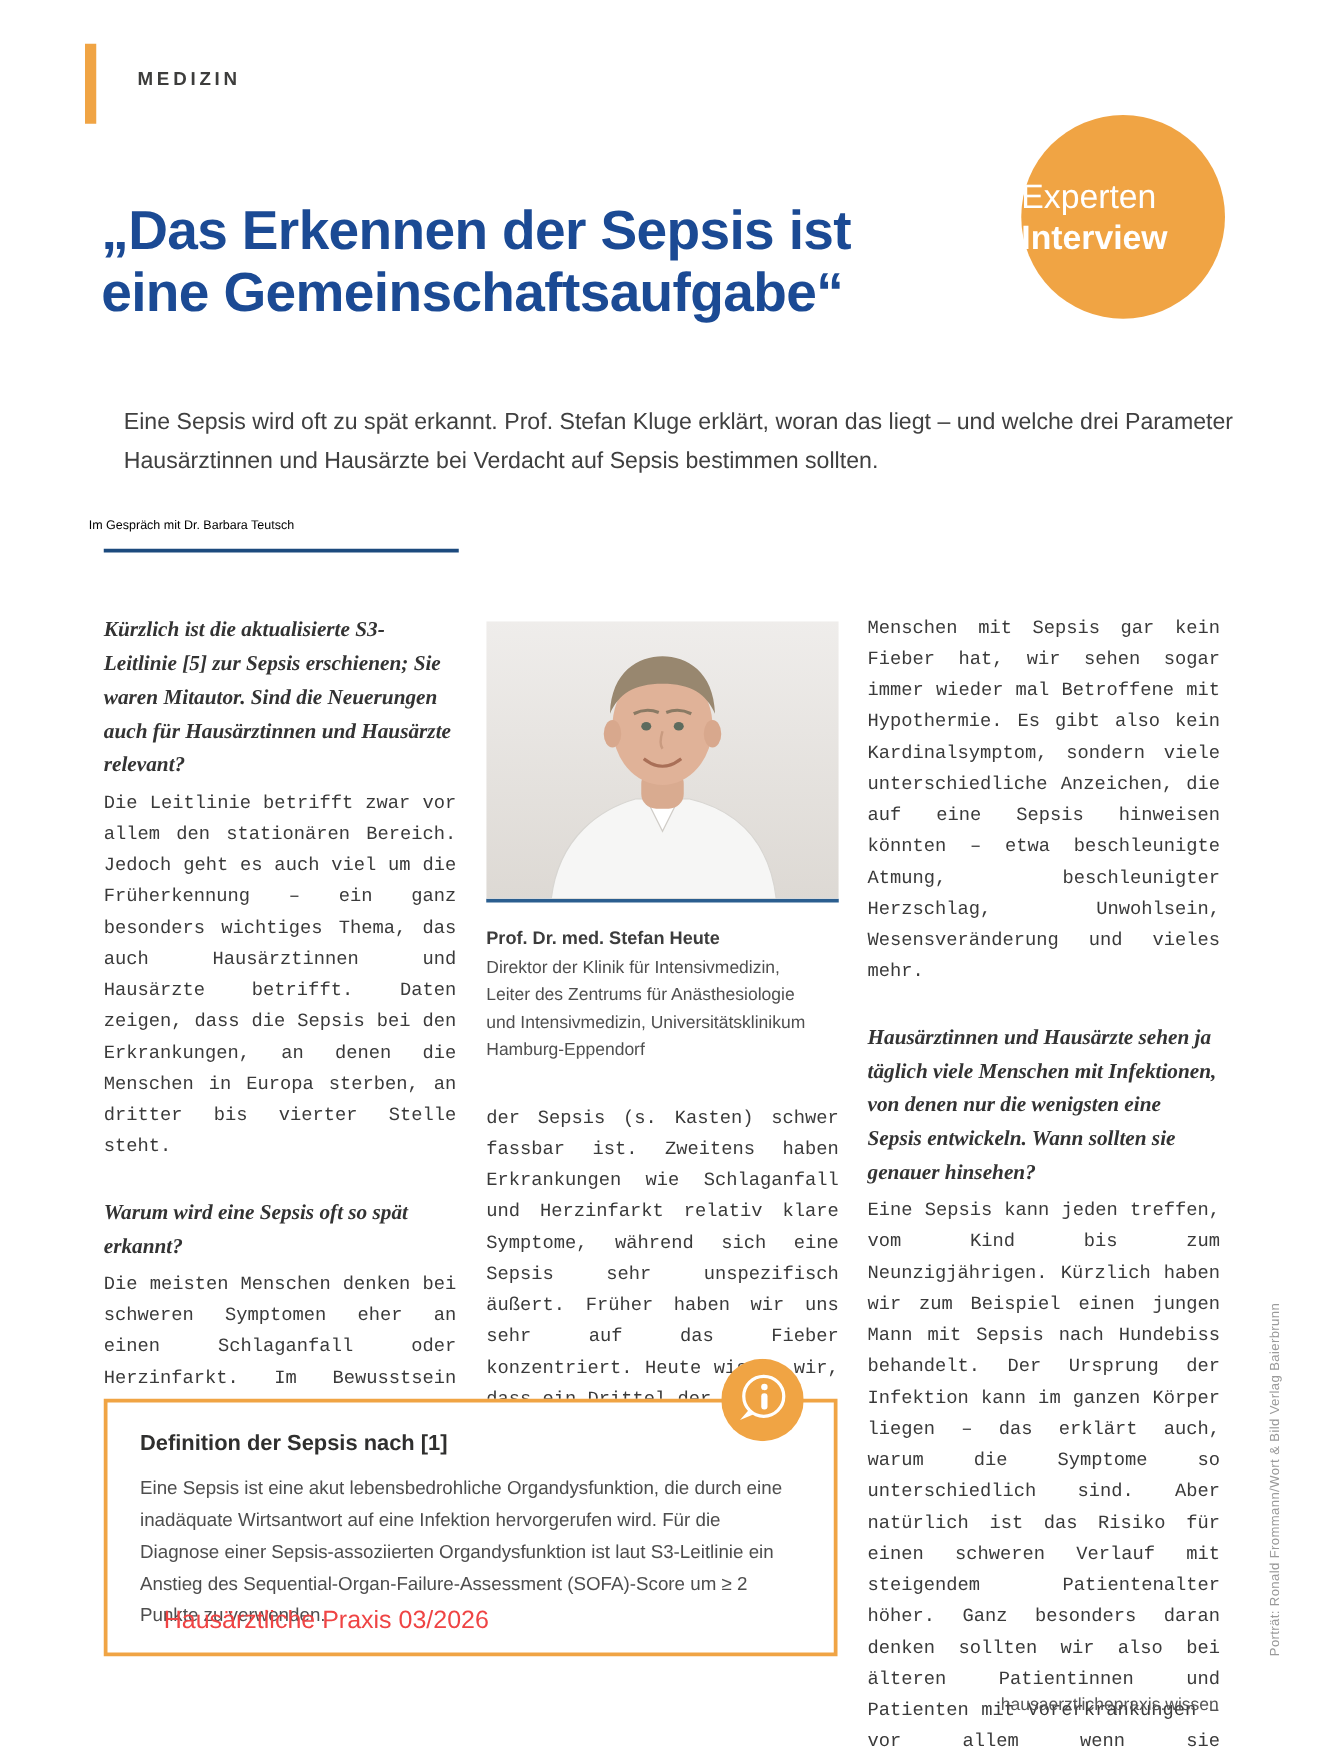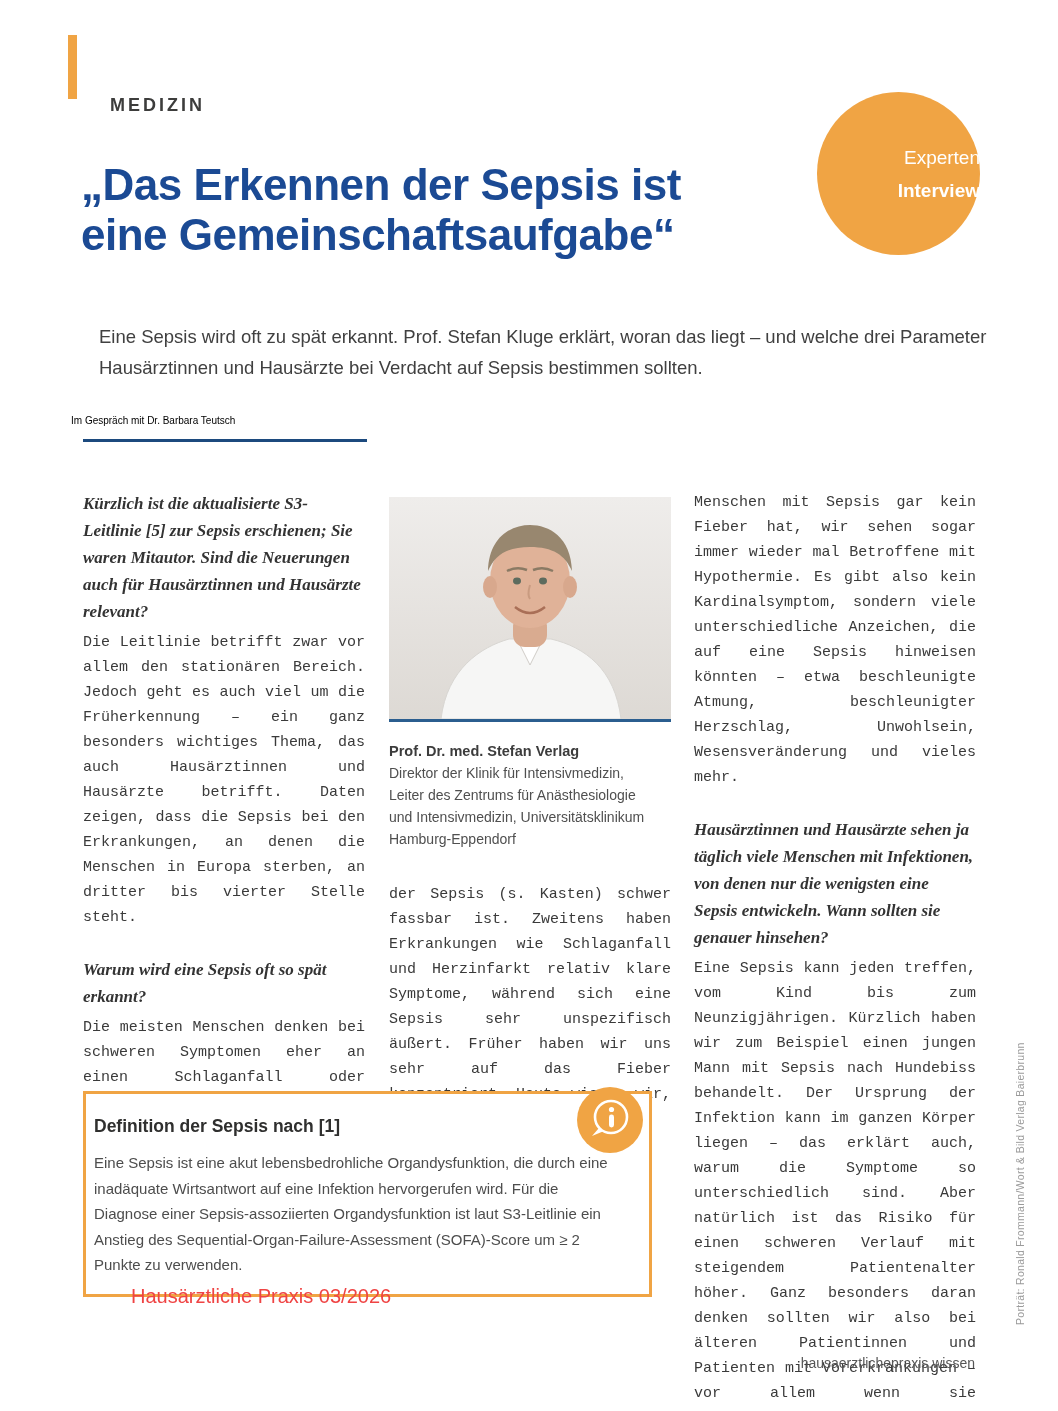--- a/index.html
+++ b/index.html
@@ -2,26 +2,26 @@
 <html lang="de" style="--accent-orange: #F0A444; --title-blue: #1B4A94; --line-blue: #2B5E8F;"><head>
 <meta charset="utf-8">
 <style>
   html, body { margin:0; padding:0; background:#ffffff; }
   .page {
     position:relative; width:1058px; height:1411px; background:#ffffff;
     overflow:hidden; font-family:"Liberation Sans", sans-serif; color:#383838;
   }
   
   .section-tab { position:absolute; left:68px; top:35px; width:9px; height:64px; background:var(--accent-orange); }
-  .section-label { position:absolute; left:110px; top:55px; font-size:18px; font-weight:bold; letter-spacing:3px; color:#3d3d3c;margin-top:40px; }
+  .section-label { position:absolute; left:110px; top:55px; font-size:15px; font-weight:bold; letter-spacing:3px; color:#3d3d3c; }
   
   .badge {
     position:absolute; left:817px; top:92px; width:163px; height:163px; border-radius:50%;
     background:var(--accent-orange); color:#ffffff; display:flex; flex-direction:column;
-    align-items:flex-end; justify-content:center; line-height:33px; font-size:19px;
+    align-items:flex-start; justify-content:center; line-height:33px; font-size:27px;
   }
   .badge .b1 { font-weight:300; }
   .badge .b2 { font-weight:bold; }
   
   .headline {
     position:absolute; left:81px; top:160px; width:740px;
     font-size:44px; line-height:50px; font-weight:bold; color:var(--title-blue); letter-spacing:-0.5px;
   }
   .headline span { display:block; }
   
@@ -39,22 +39,22 @@
   
   .photo-wrap { width:282px; border-bottom:3px solid var(--line-blue); font-size:0; }
   .photo-wrap svg { display:block; }
   .caption-name { margin-top:18px; font-family:"Liberation Sans", sans-serif; font-weight:bold; font-size:14.5px; line-height:22px; color:#3c3c3c; }
   .caption-text { width:256px; font-family:"Liberation Sans", sans-serif; font-size:14px; line-height:22px; color:#4f4f4f; margin:0; }
   #col2 .p { margin-top:32px; }
   #col3 .p + .q { margin-top:26px; }
   #col3 .q + .p { margin-top:0; }
   
   .def-box {
-    position:absolute; left:83px; top:1091px; width:529px;
-    border:3px solid var(--accent-orange); padding:22px 26px 16px 8px; background:#ffffff;
+    position:absolute; left:83px; top:1119px; width:529px;
+    border:3px solid var(--accent-orange); padding:22px 26px 16px 26px; background:#ffffff;
   }
   .def-title { font-size:17.5px; font-weight:bold; color:#2f2f2e; margin:0 0 13px 0; }
   .def-body { font-size:15px; line-height:25.5px; color:#4d4d4d; margin:0; }
   .info-icon { position:absolute; left:577px; top:1087px; width:66px; height:66px; }
   
   .page-num { position:absolute; left:83px; top:1412px; font-size:17px; color:#15803d; }
   .journal { position:absolute; left:131px; top:1285px; font-size:20px; color:#ef4444; }
   .website { position:absolute; right:83px; top:1355px; font-size:14px; color:#565656; }
   
   .credit {
@@ -117,21 +117,21 @@
 
         <path d="M118 74 q10 -5 20 -1" stroke="#8a7a64" stroke-width="2.5" fill="none"></path>
         <path d="M144 73 q10 -4 20 1" stroke="#8a7a64" stroke-width="2.5" fill="none"></path>
         <ellipse cx="128" cy="84" rx="4" ry="3.4" fill="#5d6b5e"></ellipse>
         <ellipse cx="154" cy="84" rx="4" ry="3.4" fill="#5d6b5e"></ellipse>
 
         <path d="M141 88 q-3 10 0 14" stroke="#c99b80" stroke-width="2" fill="none"></path>
         <path d="M126 110 q15 12 30 0" stroke="#a96f57" stroke-width="2.5" fill="none"></path>
       </svg>
     </div>
-    <div class="caption-name">Prof. Dr. med. Stefan Verlag</div>
+    <div class="caption-name">Prof. Dr. med. Stefan Heute</div>
     <p class="caption-text">Direktor der Klinik für Intensivmedizin, Leiter des Zentrums für Anästhesiologie und Intensivmedizin, Universitätsklinikum Hamburg-Eppendorf</p>
     <p class="p">der Sepsis (s. Kasten) schwer fassbar ist. Zweitens haben Erkrankungen wie Schlaganfall und Herzinfarkt relativ klare Symptome, während sich eine Sepsis sehr unspezifisch äußert. Früher haben wir uns sehr auf das Fieber konzentriert. Heute wissen wir, dass ein Drittel der</p>
   </div>
 
   <div class="col" id="col3">
     <p class="p">Menschen mit Sepsis gar kein Fieber hat, wir sehen sogar immer wieder mal Betroffene mit Hypothermie. Es gibt also kein Kardinalsymptom, sondern viele unterschiedliche Anzeichen, die auf eine Sepsis hinweisen könnten – etwa beschleunigte Atmung, beschleunigter Herzschlag, Unwohlsein, Wesensveränderung und vieles mehr.</p>
     <p class="q">Hausärztinnen und Hausärzte sehen ja täglich viele Menschen mit Infektionen, von denen nur die wenigsten eine Sepsis entwickeln. Wann sollten sie genauer hinsehen?</p>
     <p class="p">Eine Sepsis kann jeden treffen, vom Kind bis zum Neunzigjährigen. Kürzlich haben wir zum Beispiel einen jungen Mann mit Sepsis nach Hundebiss behandelt. Der Ursprung der Infektion kann im ganzen Körper liegen – das erklärt auch, warum die Symptome so unterschiedlich sind. Aber natürlich ist das Risiko für einen schweren Verlauf mit steigendem Patientenalter höher. Ganz besonders daran denken sollten wir also bei älteren Patientinnen und Patienten mit Vorerkrankungen – vor allem wenn sie immungeschwächt sind –, grundsätzlich aber auch bei allen anderen Patientinnen und Patienten mit einer Infektion, wenn sich deren Vitalparameter verschlechtern. In diesem Zusammenhang ist es auch wichtig, Patientinnen und Patienten darauf</p>
   </div>
 

